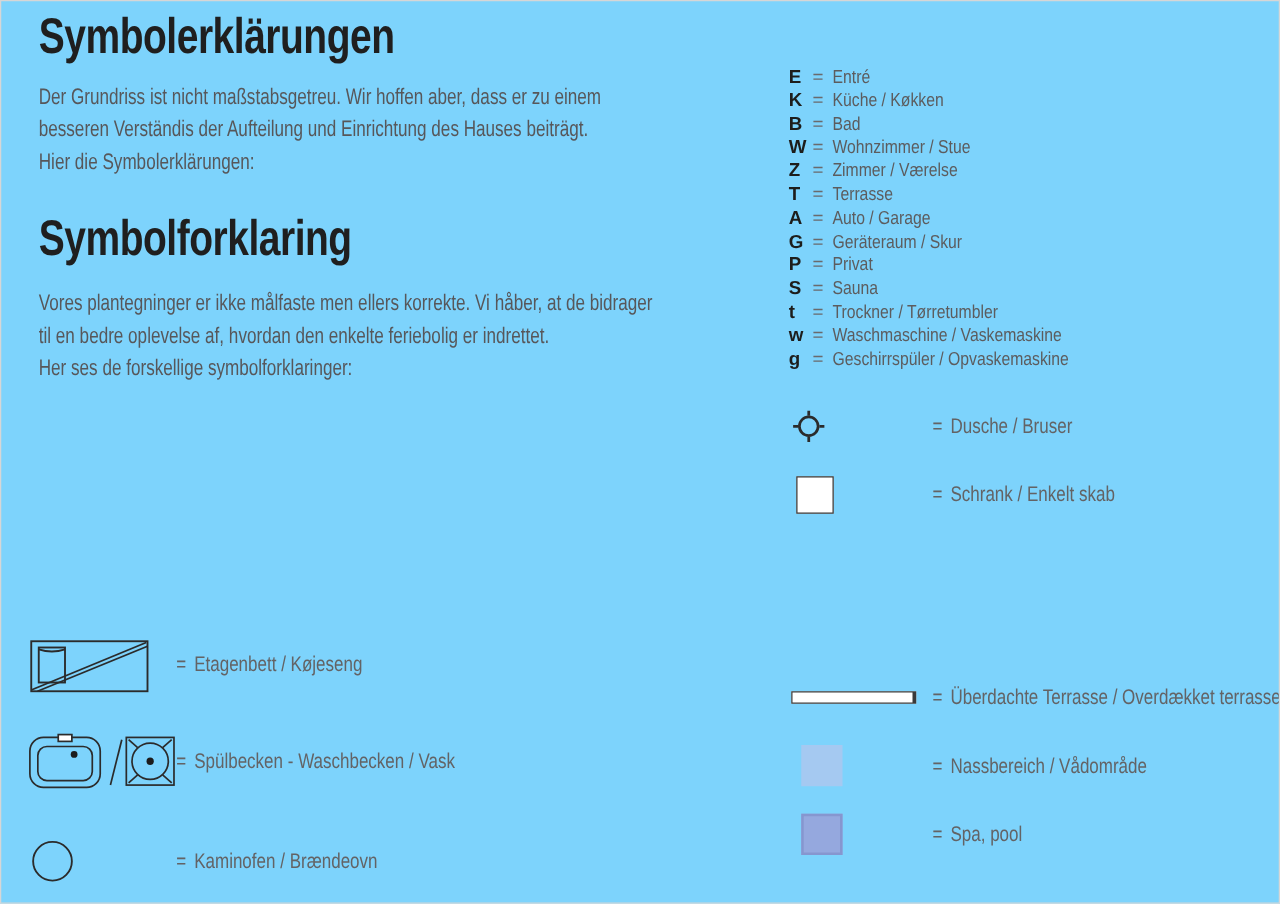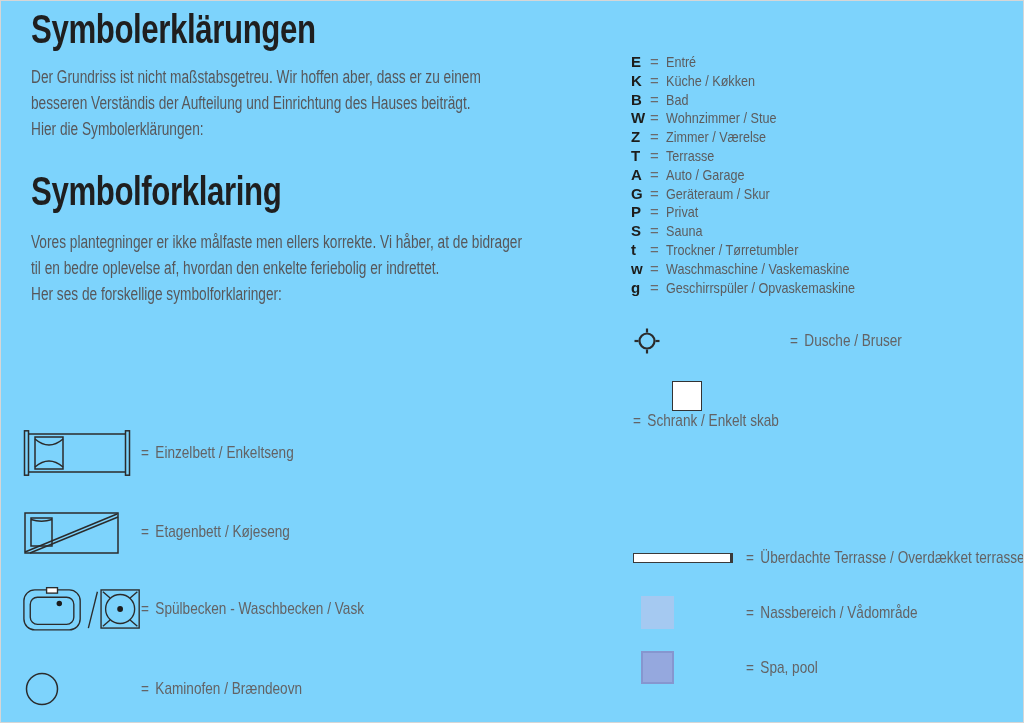--- a/index.html
+++ b/index.html
@@ -137,36 +137,20 @@
       <span class="abbr-label">Waschmaschine / Vaskemaskine</span>
     </div>
     <div class="abbr-row">
       <span class="abbr-letter">g</span>
       <span class="abbr-eq">=</span>
       <span class="abbr-label">Geschirrspüler / Opvaskemaskine</span>
     </div>
   </div>
 
 
-  <div class="leg-row leg-left" style="left:22px; top:429px; height:46px;">
-    <span class="leg-sym">
-      <svg class="sym" width="108" height="46" viewBox="0 0 108 46">
-        <rect x="1.5" y="0.8" width="4" height="44.4"></rect>
-        <rect x="102.5" y="0.8" width="4" height="44.4"></rect>
-        <line x1="5.5" y1="4" x2="102.5" y2="4"></line>
-        <line x1="5.5" y1="42" x2="102.5" y2="42"></line>
-        <rect x="12" y="7" width="28" height="32"></rect>
-        <path d="M12,9 Q26,21 40,9"></path>
-        <path d="M12,37 Q26,25 40,37"></path>
-      </svg>
-    </span>
-    <span class="leg-label">
-      <span class="eq">=</span><span>Einzelbett / Enkeltseng</span>
-    </span>
-  </div>
 
   <div class="leg-row leg-left" style="left:22px; top:507px; height:47px;">
     <span class="leg-sym">
       <svg class="sym" width="97" height="47" viewBox="0 0 97 47">
         <rect x="2" y="5" width="93" height="40"></rect>
         <rect x="8" y="10" width="21" height="28"></rect>
         <path d="M8,11.5 Q18.5,15 29,11.5"></path>
         <line x1="2" y1="44" x2="94" y2="6"></line>
         <line x1="7" y1="45" x2="95" y2="9"></line>
       </svg>
@@ -202,36 +186,36 @@
         <line x1="88" y1="44" x2="96" y2="37"></line>
         <line x1="126" y1="44" x2="118" y2="37"></line>
         <circle cx="107" cy="25" r="3.2" class="fdot"></circle>
       </svg>
     </span>
     <span class="leg-label">
       <span class="eq">=</span><span>Spülbecken - Waschbecken / Vask</span>
     </span>
   </div>
 
-  <div class="leg-row leg-right" style="left:632px; top:327px; height:26px;gap:44px;">
+  <div class="leg-row leg-right" style="left:632px; top:327px; height:26px;">
     <span class="leg-sym" style="padding-left:1px;">
       <svg class="sym" width="26" height="26" viewBox="0 0 26 26" style="stroke-width:2;">
         <circle cx="13" cy="13" r="7.5" style="stroke-width:2.2;"></circle>
         <line x1="13" y1="0.5" x2="13" y2="4.5" style="stroke-width:2.2;"></line>
         <line x1="13" y1="21.5" x2="13" y2="25.5" style="stroke-width:2.2;"></line>
         <line x1="0.5" y1="13" x2="4.5" y2="13" style="stroke-width:2.2;"></line>
         <line x1="21.5" y1="13" x2="25.5" y2="13" style="stroke-width:2.2;"></line>
       </svg>
     </span>
     <span class="leg-label">
       <span class="eq">=</span><span>Dusche / Bruser</span>
     </span>
   </div>
 
-  <div class="leg-row leg-right" style="left:632px; top:380px; height:30px;flex-direction:column;">
+  <div class="leg-row leg-right" style="left:632px; top:380px; height:30px;">
     <span class="leg-sym" style="padding-left:4px;">
       <div class="box-sq" style="width:30px; height:30px;"></div>
     </span>
     <span class="leg-label">
       <span class="eq">=</span><span>Schrank / Enkelt skab</span>
     </span>
   </div>
 
 
 

